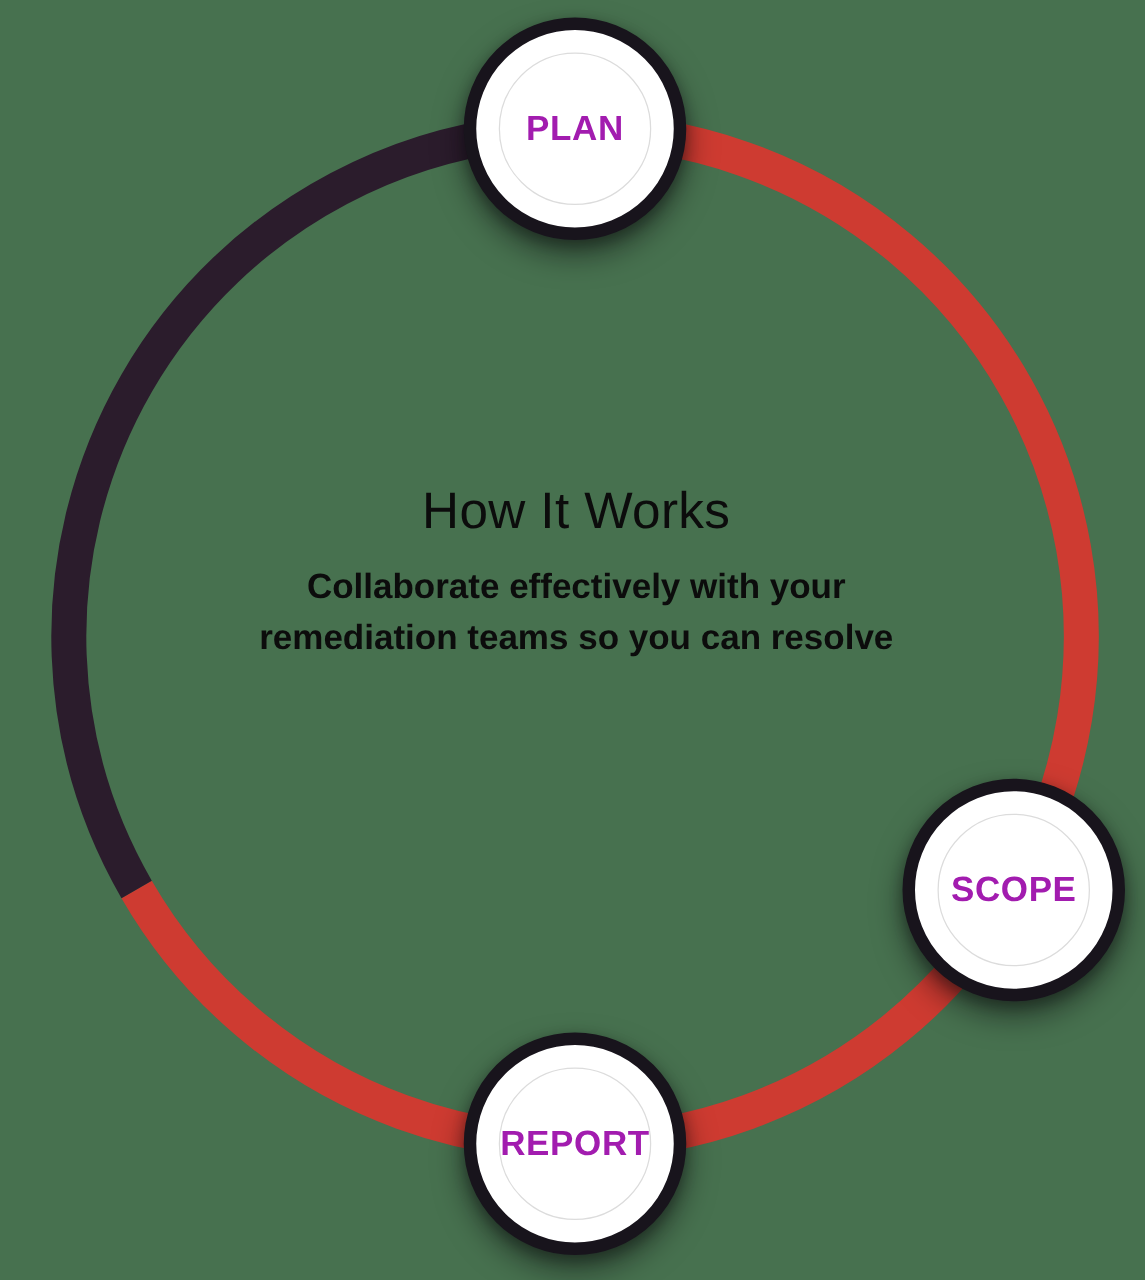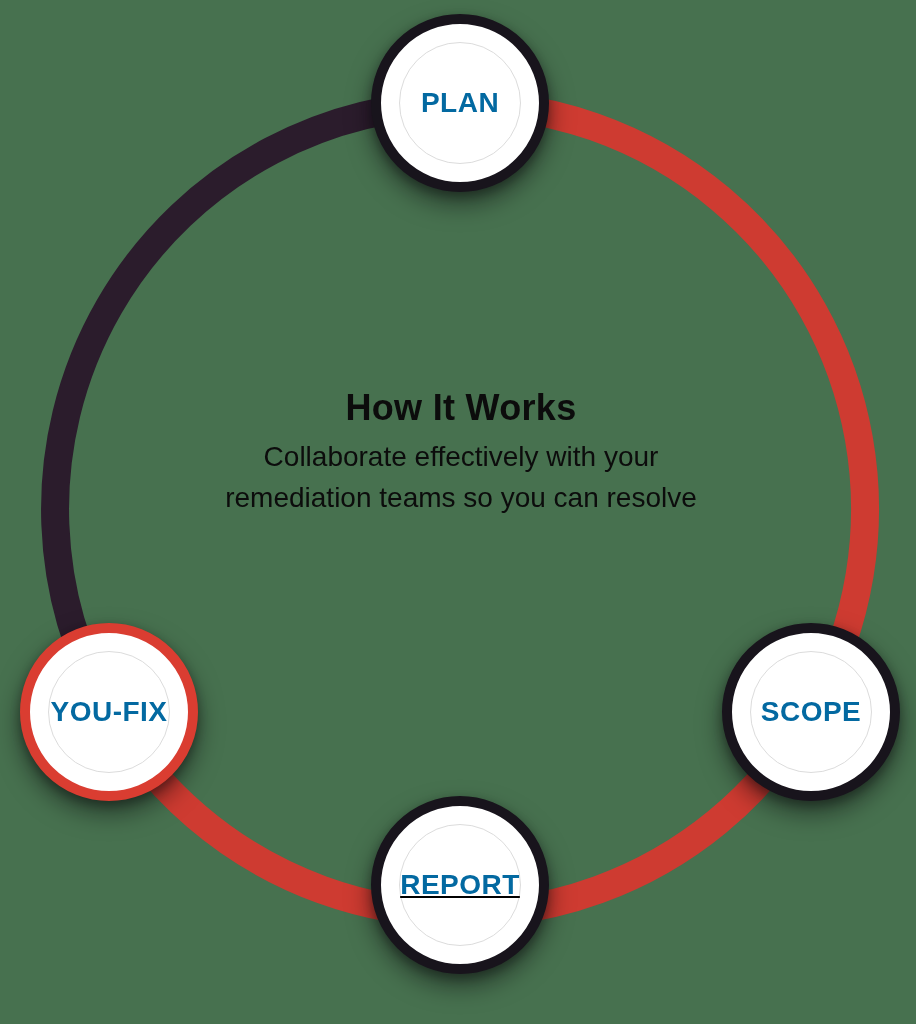--- a/index.html
+++ b/index.html
@@ -54,53 +54,53 @@
     height: 120px;
     transform: translate(-50%, -50%);
     border: 1px solid #DCDCDC;
     border-radius: 50%;
   }
   .node .node-label {
     position: relative;
     font-size: 28px;
     font-weight: bold;
     letter-spacing: 0.5px;
-    color: #0369a1;
+    color: #a21caf;
     white-space: nowrap;
   }
 
   
   .node--plan    { left: 371px; top:  14px; }
   .node--scope   { left: 722px; top: 217px; }
   .node--test    { left: 722px; top: 623px; }
-  .node--report  { left: 371px; top: 796px; text-decoration: underline; }
+  .node--report  { left: 371px; top: 826px; }
   .node--youfix  { left:  20px; top: 623px; }
   .node--retest  { left:  20px; top: 217px; }
 
   .center-text {
     position: absolute;
     top: 386px;
     left: 461px;
     width: 640px;
     transform: translateX(-50%);
     text-align: center;
     color: #0C0C0C;
   }
   .center-text .title {
-    font-size: 36px;
+    font-size: 41px;
     line-height: 44px;
-    font-weight: 700;
+    font-weight: 400;
     letter-spacing: 0.3px;
     margin: 0;
   }
   .center-text .subtitle {
-    margin-top: 6px;
+    margin-top: 18px;
     font-size: 28px;
     line-height: 41px;
-    font-weight: 400;
+    font-weight: 700;
   }
 </style>
 </head>
 <body>
 
 <div class="canvas">
 
   <svg class="ring-svg" width="916" height="1024" viewBox="0 0 916 1024">
 
     <path class="arc arc--red" d="M 460 104 A 405 405 0 1 1 109.3 711.5"></path>
@@ -117,24 +117,20 @@
   <div class="node node--test">
     <span class="inner-ring"></span>
     <span class="node-label">SCOPE</span>
   </div>
 
   <div class="node node--report">
     <span class="inner-ring"></span>
     <span class="node-label">REPORT</span>
   </div>
 
-  <div class="node node--red node--youfix">
-    <span class="inner-ring"></span>
-    <span class="node-label">YOU-FIX</span>
-  </div>
 
 
   <div class="center-text">
     <h2 class="title">How It Works</h2>
     <div class="subtitle">
       <div>Collaborate effectively with your</div>
       <div>remediation teams so you can resolve</div>
     </div>
   </div>
 

